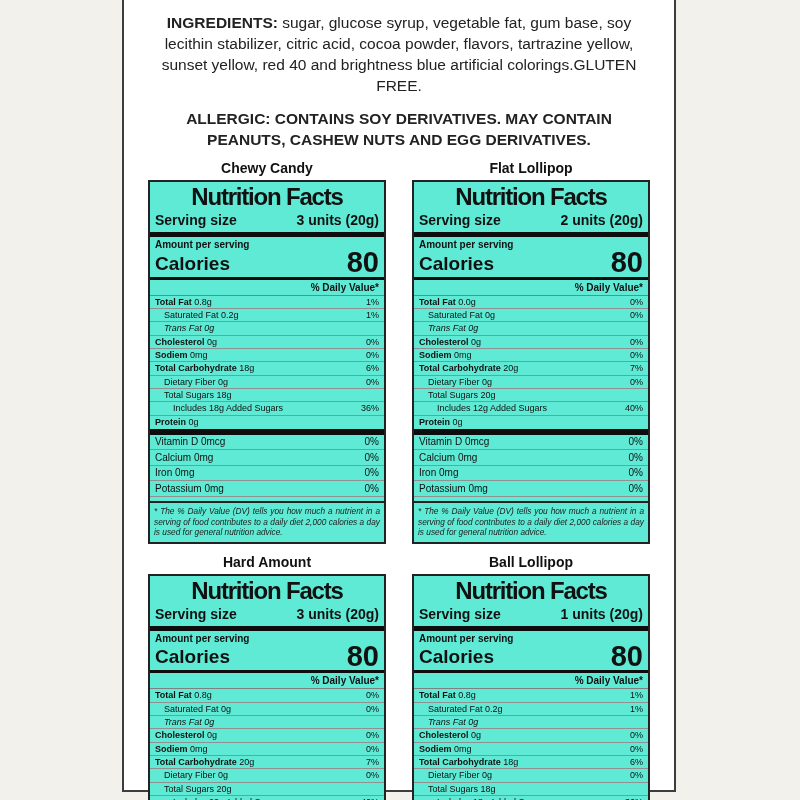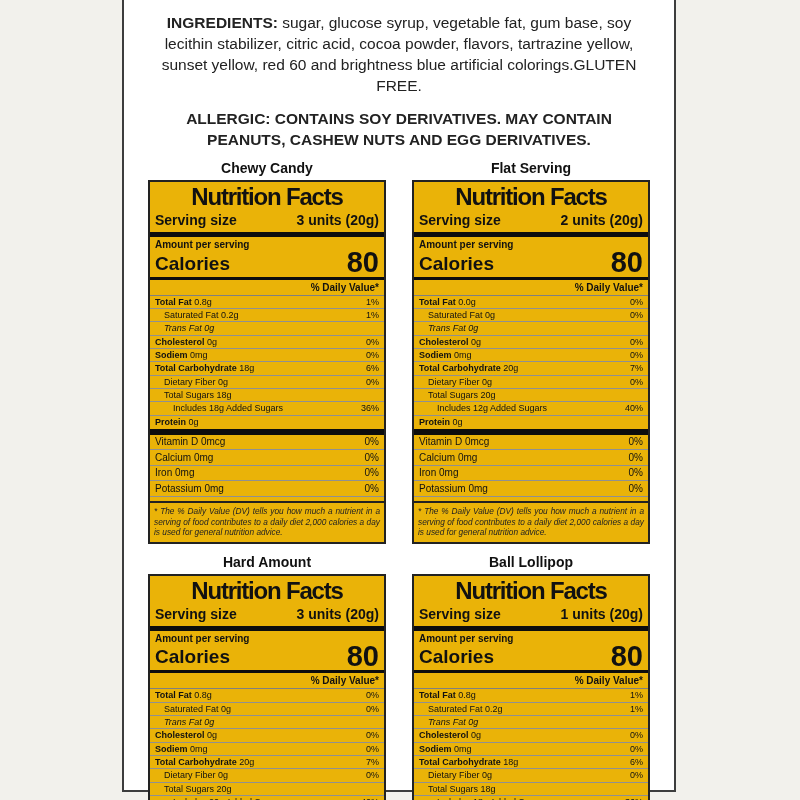--- a/index.html
+++ b/index.html
@@ -44,21 +44,21 @@
   .panel-block { display: flex; flex-direction: column; }
   .panel-title {
     text-align: center;
     font-size: 14px;
     font-weight: bold;
     margin-bottom: 4px;
     color: #111;
   }
   .nf-box {
     border: 2px solid #222;
-    background: #eab308;
+    background: #5eead4;
     color: #111;
     display: flex;
     flex-direction: column;
   }
   .nf-title {
     text-align: center;
     font-size: 24px;
     font-weight: 800;
     letter-spacing: -1.2px;
     line-height: 1.08;
@@ -128,21 +128,21 @@
     line-height: 1.28;
     text-align: justify;
     color: #222;
     font-style: italic;
   }
 </style>
 </head>
 <body>
 
 <div class="sheet">
-  <p class="ingredients"><b>INGREDIENTS:</b><span> sugar, glucose syrup, vegetable fat, gum base, soy lecithin stabilizer, citric acid, cocoa powder, flavors, tartrazine yellow, sunset yellow, red 60 and brightness blue artificial colorings.GLUTEN FREE.</span></p>
+  <p class="ingredients"><b>INGREDIENTS:</b><span> sugar, glucose syrup, vegetable fat, gum base, soy lecithin stabilizer, citric acid, cocoa powder, flavors, tartrazine yellow, sunset yellow, red 40 and brightness blue artificial colorings.GLUTEN FREE.</span></p>
   <p class="allergic">ALLERGIC: CONTAINS SOY DERIVATIVES. MAY CONTAIN PEANUTS, CASHEW NUTS AND EGG DERIVATIVES.</p>
   <div class="panels-grid">
   <div class="panel-block">
     <div class="panel-title">Chewy Candy</div>
     <div class="nf-box">
       <div class="nf-title">Nutrition Facts</div>
       <div class="nf-serving">
         <span>Serving size</span>
         <span>3 units (20g)</span>
       </div>
@@ -213,21 +213,21 @@
             <div class="vit-row">
               <span>Potassium 0mg</span>
               <span class="row-dv">0%</span>
             </div>
           </div>
       <div class="nf-footnote">* The % Daily Value (DV) tells you how much a nutrient in  a serving of food contributes to a daily diet 2,000 calories a day is used for general nutrition advice.</div>
     </div>
   </div>
 
   <div class="panel-block">
-    <div class="panel-title">Flat Serving</div>
+    <div class="panel-title">Flat Lollipop</div>
     <div class="nf-box">
       <div class="nf-title">Nutrition Facts</div>
       <div class="nf-serving">
         <span>Serving size</span>
         <span>2 units (20g)</span>
       </div>
       <div class="bar-thick"></div>
       <div class="nf-amount">Amount per serving</div>
       <div class="nf-cal-row">
         <span class="cal-label">Calories</span>

